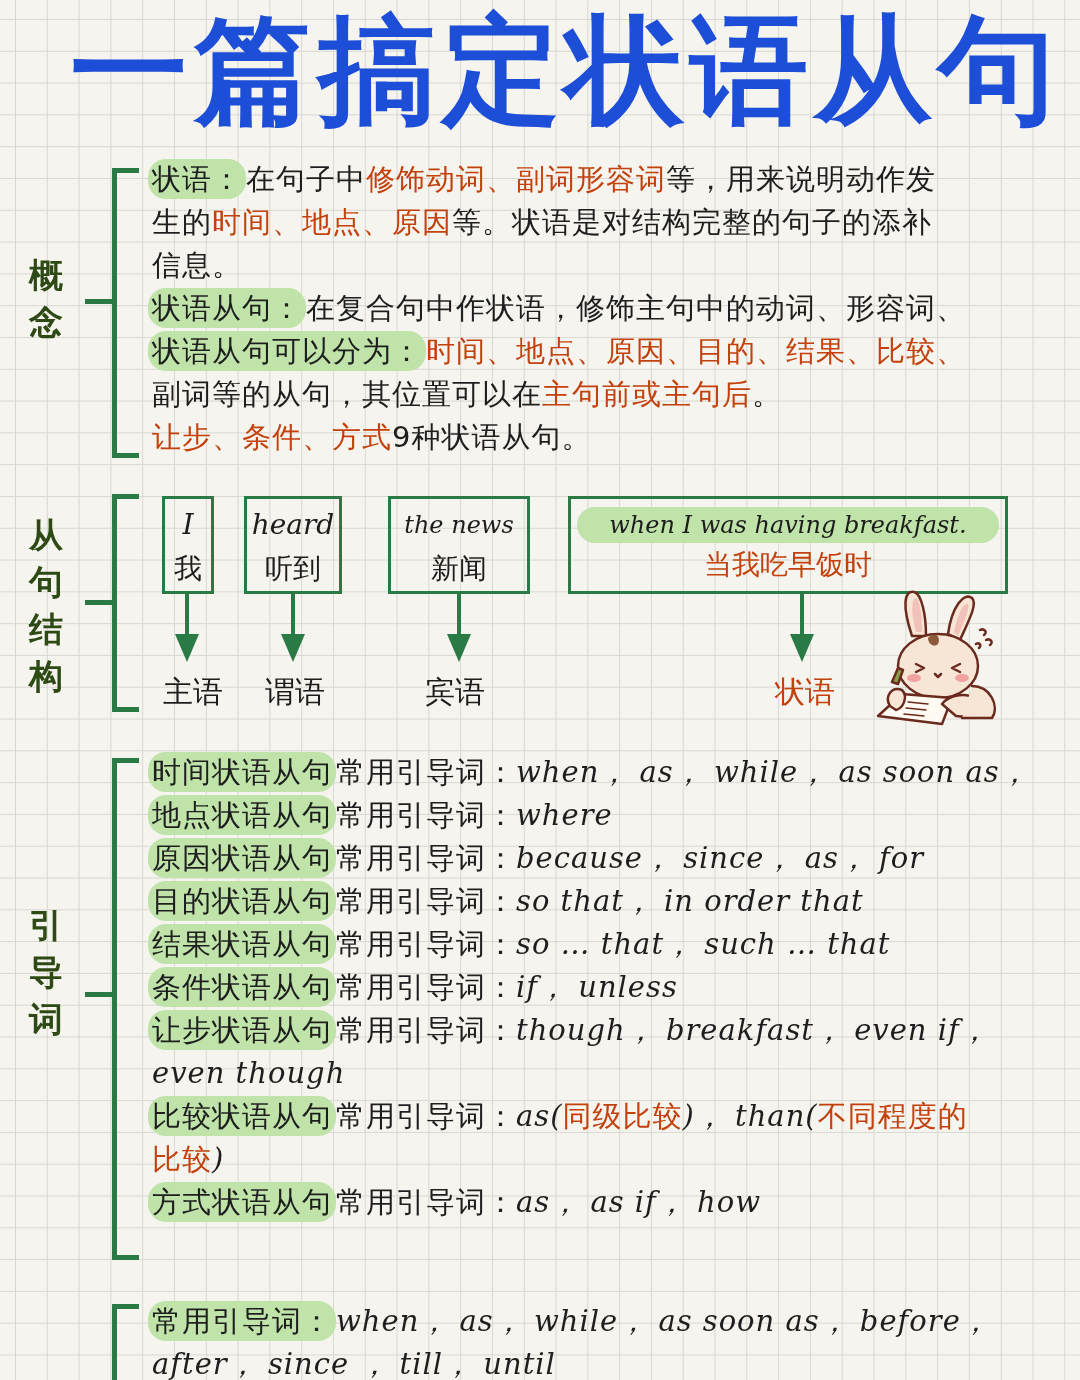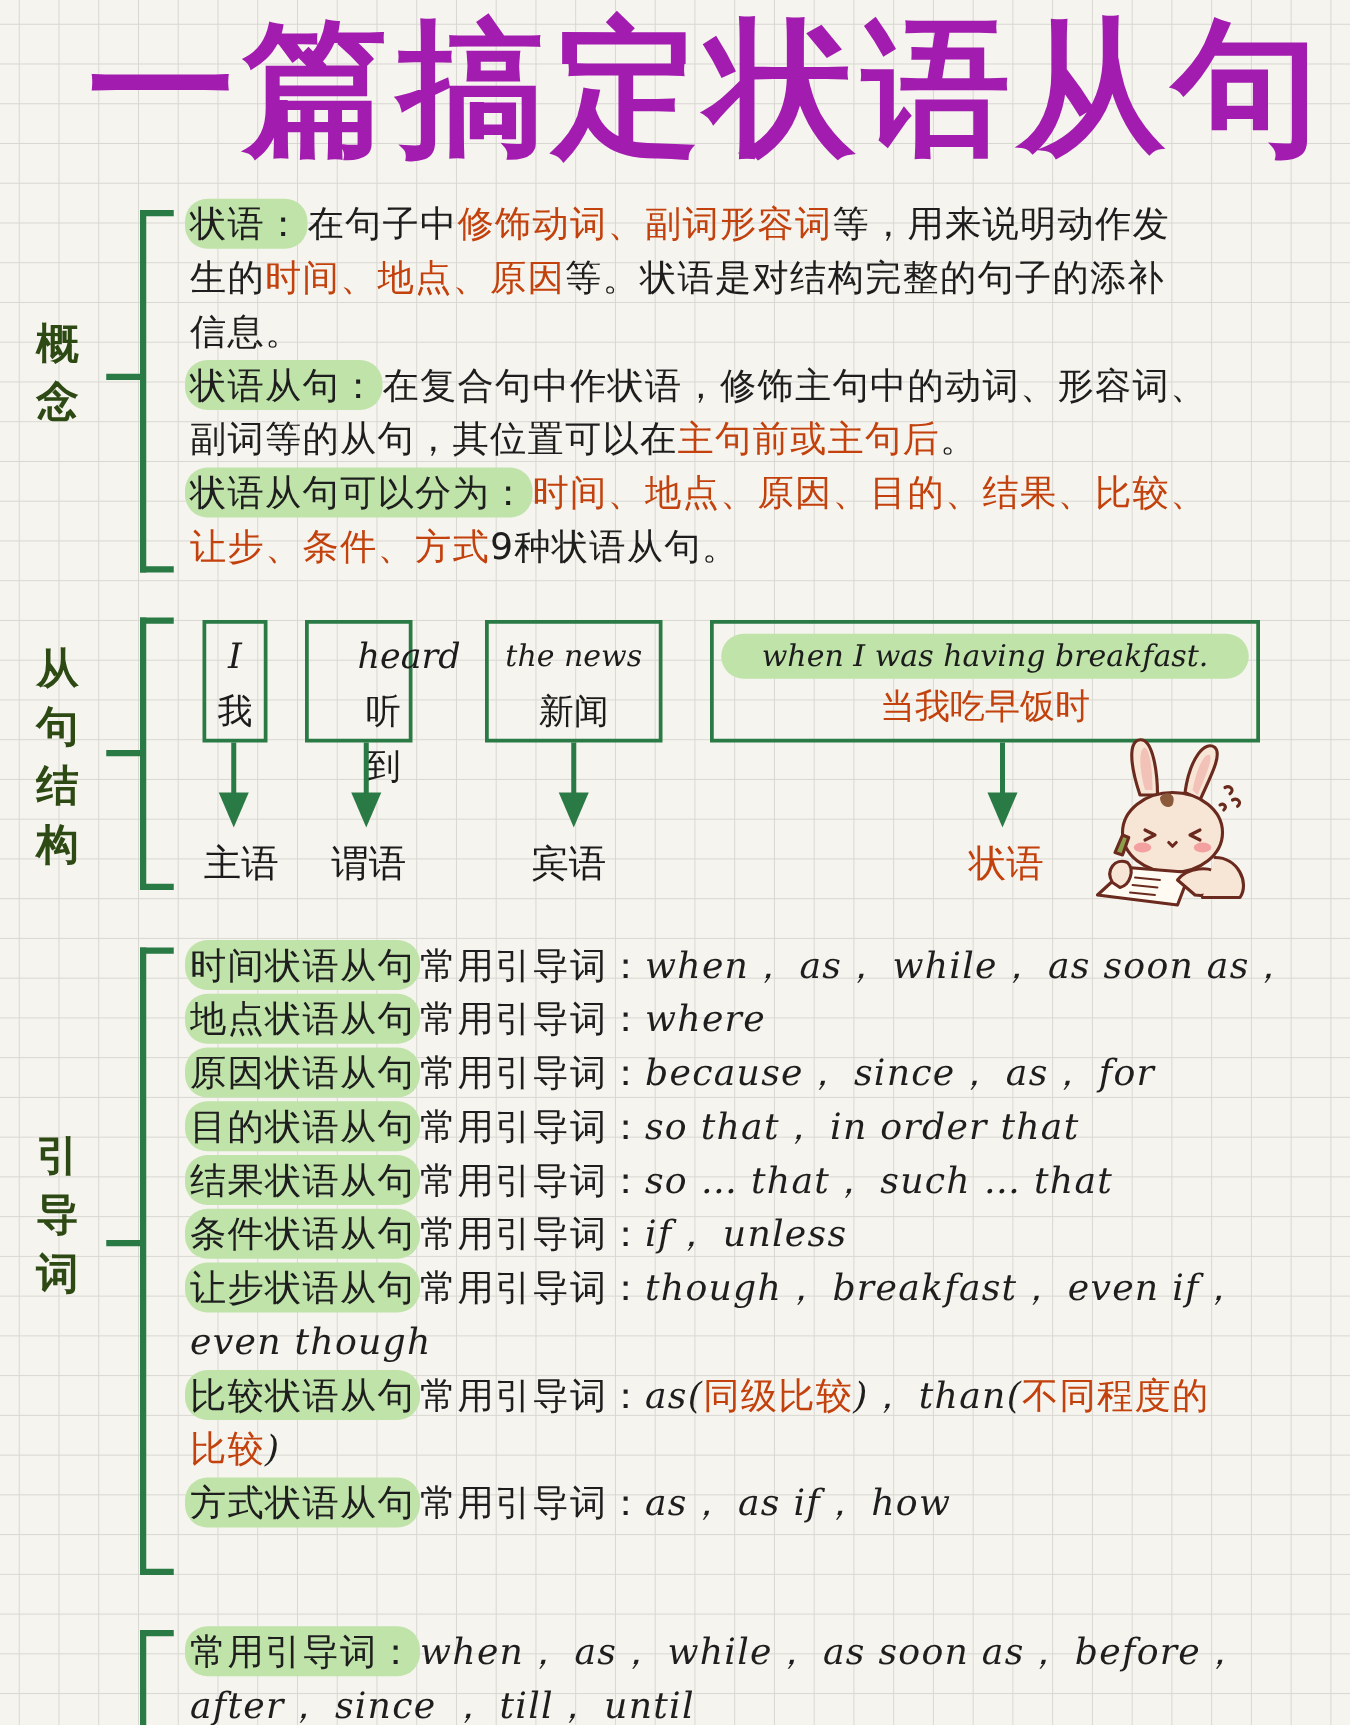--- a/index.html
+++ b/index.html
@@ -10,21 +10,21 @@
       linear-gradient(to right, #d9d7d1 1px, transparent 1px),
       linear-gradient(to bottom, #d9d7d1 1px, transparent 1px);
     background-size: 31.8px 31.8px;
     background-position: 15px 19px;
     font-family: "DejaVu Sans", sans-serif;
     color: #1c1c1c;
   }
   .title {
     position: absolute; left: 70px; top: 0px; width: 960px; height: 140px;
     font-family: "DejaVu Serif", serif; font-size: 118px; line-height: 140px;
-    font-weight: bold; letter-spacing: 6px; color: #a21caf; white-space: nowrap;
+    font-weight: bold; letter-spacing: 6px; color: #1d4ed8; white-space: nowrap;
   }
   .side-label {
     position: absolute; left: 24px; width: 44px;
     font-family: "DejaVu Sans", sans-serif; font-weight: bold;
     font-size: 34px; line-height: 47px; color: #2e4a14; text-align: center;
   }
   .bracket {
     position: absolute; border: 5px solid #2a7a45; border-right: none;
   }
   .bracket-stub { position: absolute; height: 5px; background: #2a7a45; width: 30px; }
@@ -72,44 +72,44 @@
   <div class="line">
     <span>生的</span><span class="g">时间、地点、原因</span><span>等。状语是对结构完整的句子的添补</span>
   </div>
   <div class="line">
     <span>信息。</span>
   </div>
   <div class="line">
     <span class="hl">状语从句：</span><span>在复合句中作状语，修饰主句中的动词、形容词、</span>
   </div>
   <div class="line">
+    <span class="hl">状语从句可以分为：</span><span class="g">时间、地点、原因、目的、结果、比较、</span>
+  </div>
+  <div class="line">
     <span>副词等的从句，其位置可以在</span><span class="g">主句前或主句后</span><span>。</span>
-  </div>
-  <div class="line">
-    <span class="hl">状语从句可以分为：</span><span class="g">时间、地点、原因、目的、结果、比较、</span>
   </div>
   <div class="line">
     <span class="g">让步、条件、方式</span><span>9种状语从句。</span>
   </div>
 </div>
 
 <div class="side-label" style="top:512px;">
   <div>从</div>
   <div>句</div>
   <div>结</div>
   <div>构</div>
 </div>
 <div class="bracket" style="left:112px; top:494px; width:22px; height:208px;"></div>
 <div class="bracket-stub" style="left:85px; top:600px;"></div>
 
 <div class="box" style="left:162px; top:496px; width:52px; height:98px;">
   <span class="en-w">I</span>
   <span class="zh-w">我</span>
 </div>
-<div class="box" style="left:244px; top:496px; width:86px; height:98px;padding-left:39px;">
+<div class="box" style="left:244px; top:496px; width:98px; height:98px;">
   <span class="en-w">heard</span>
   <span class="zh-w">听到</span>
 </div>
 <div class="box" style="left:388px; top:496px; width:142px; height:98px;">
   <span class="en-w" style="font-size:24px;">the news</span>
   <span class="zh-w">新闻</span>
 </div>
 <div class="box" style="left:568px; top:496px; width:440px; height:98px;">
   <span class="en-w" style="margin:8px 6px 0 6px;">
       <span class="hl" style="display:block; margin:0; padding:0 4px; font-size:24px; line-height:36px;">when I was having breakfast.</span>

